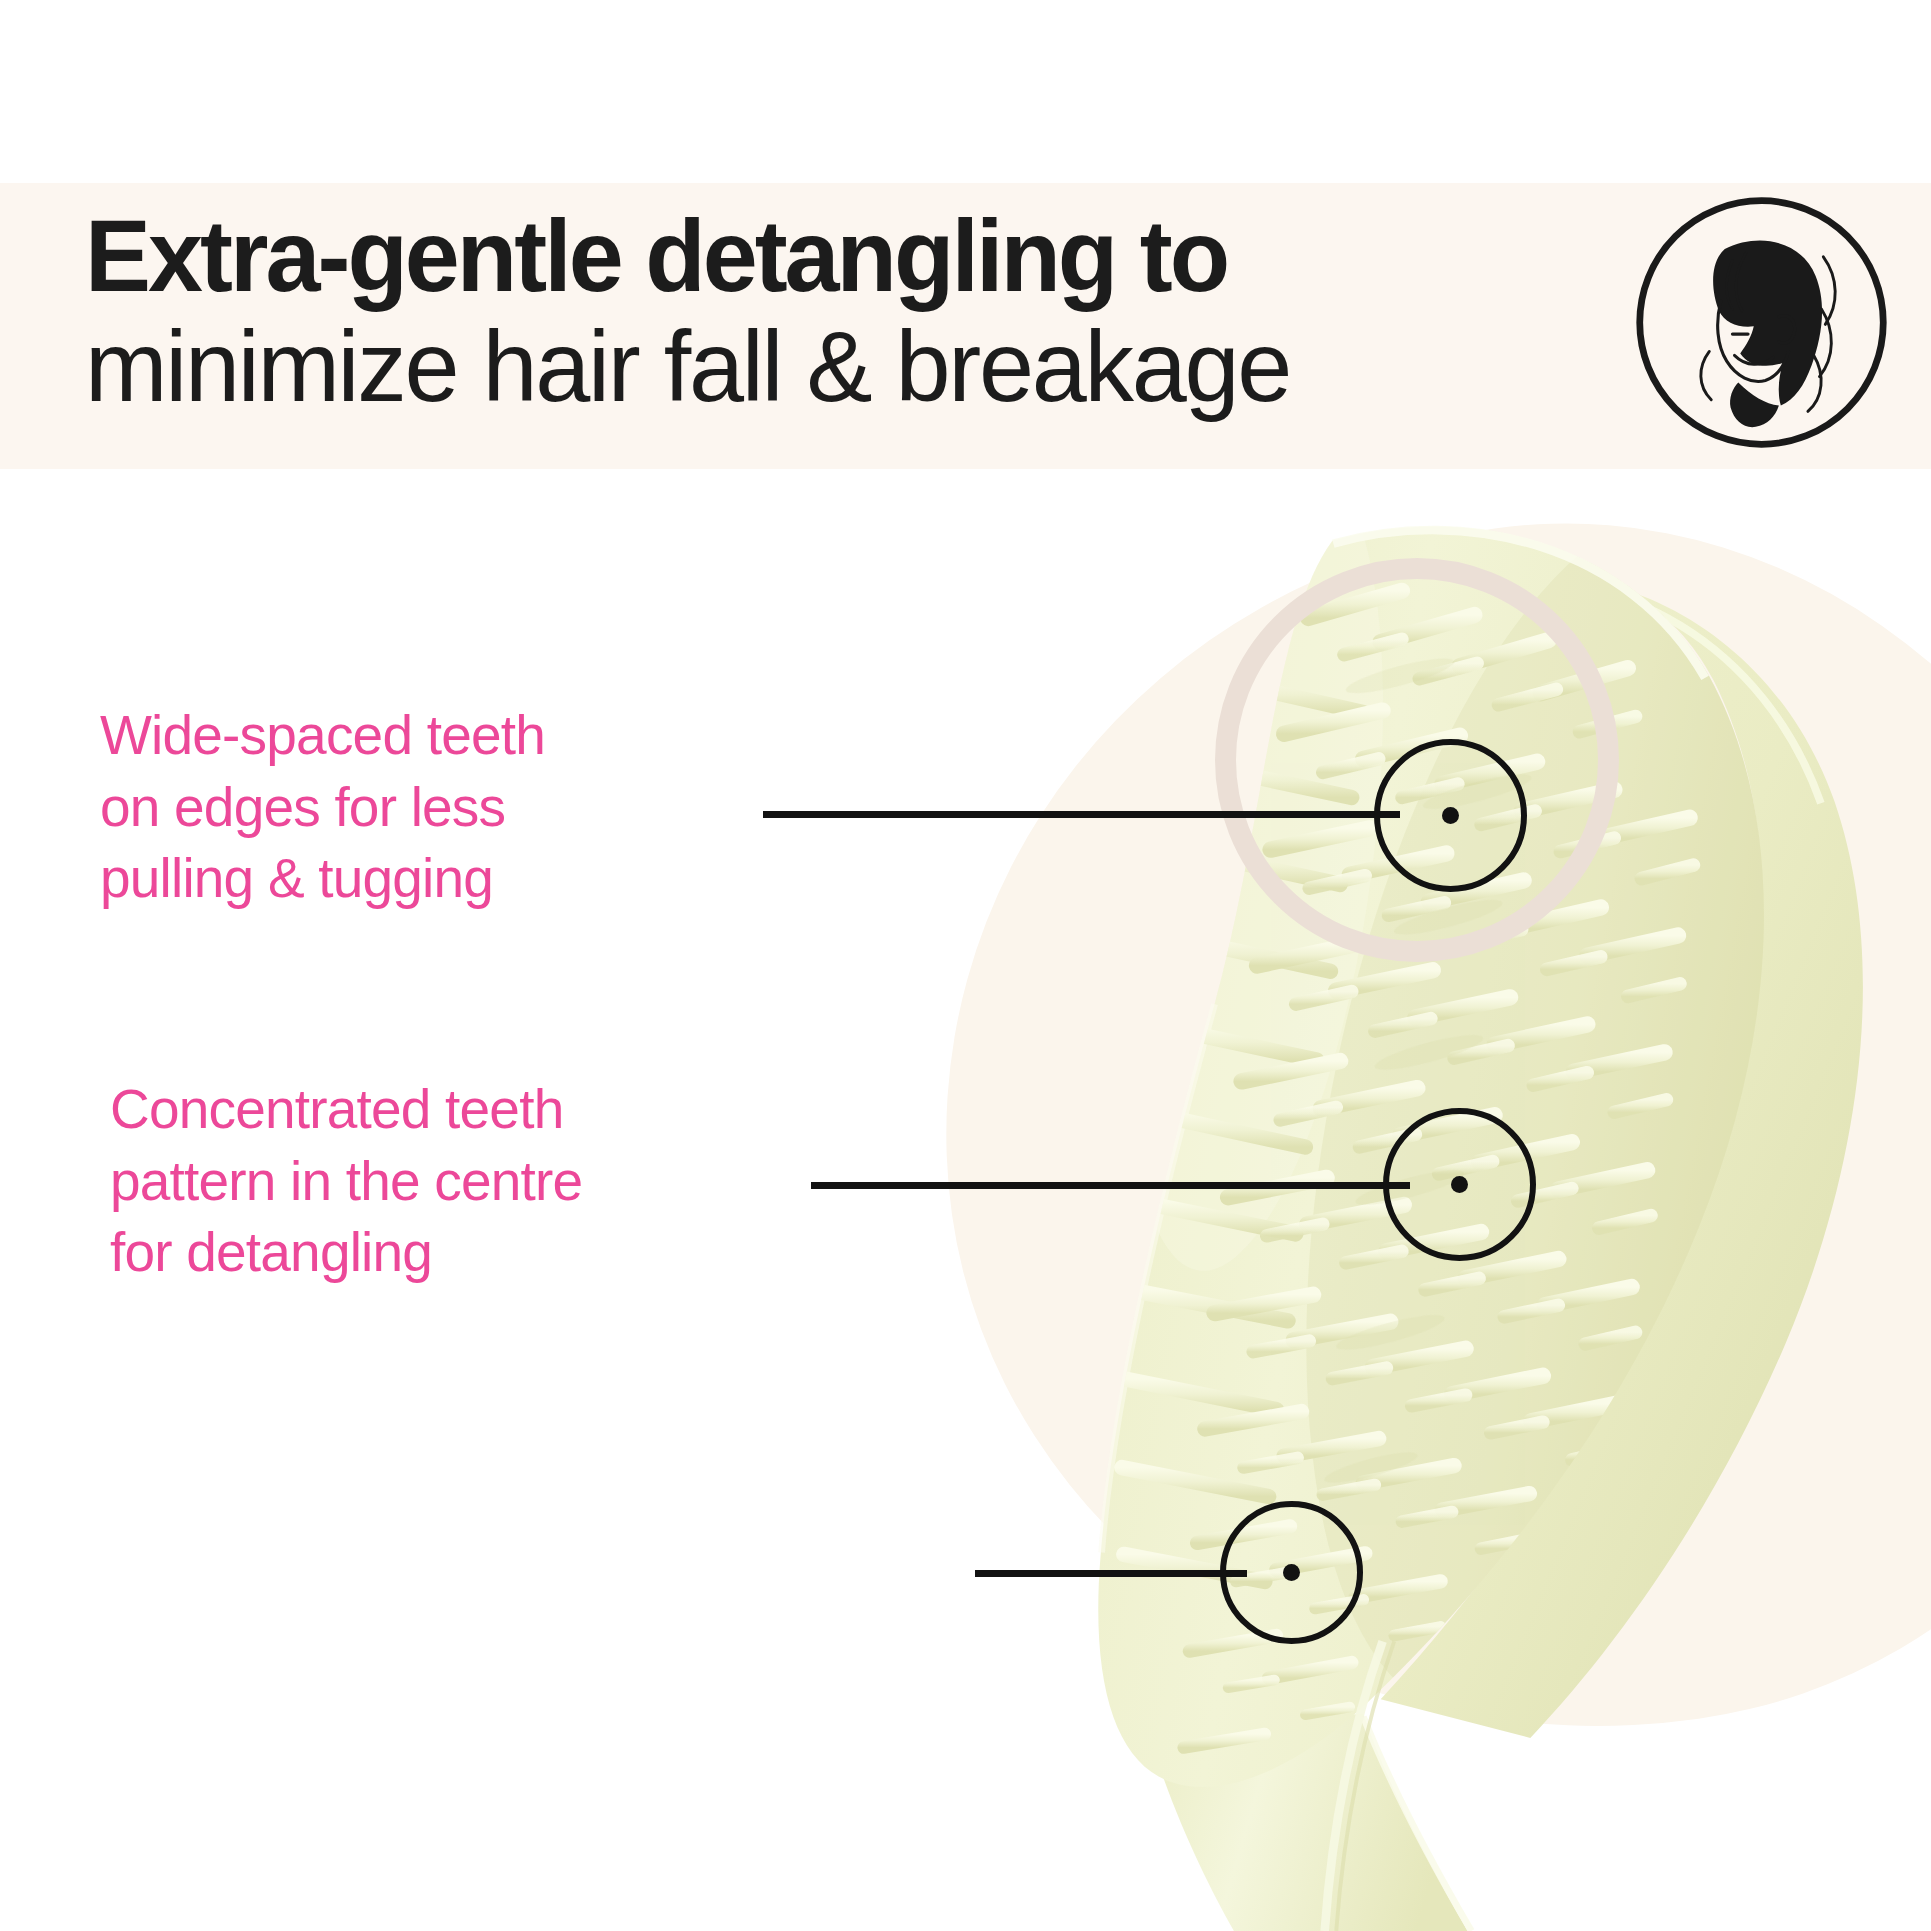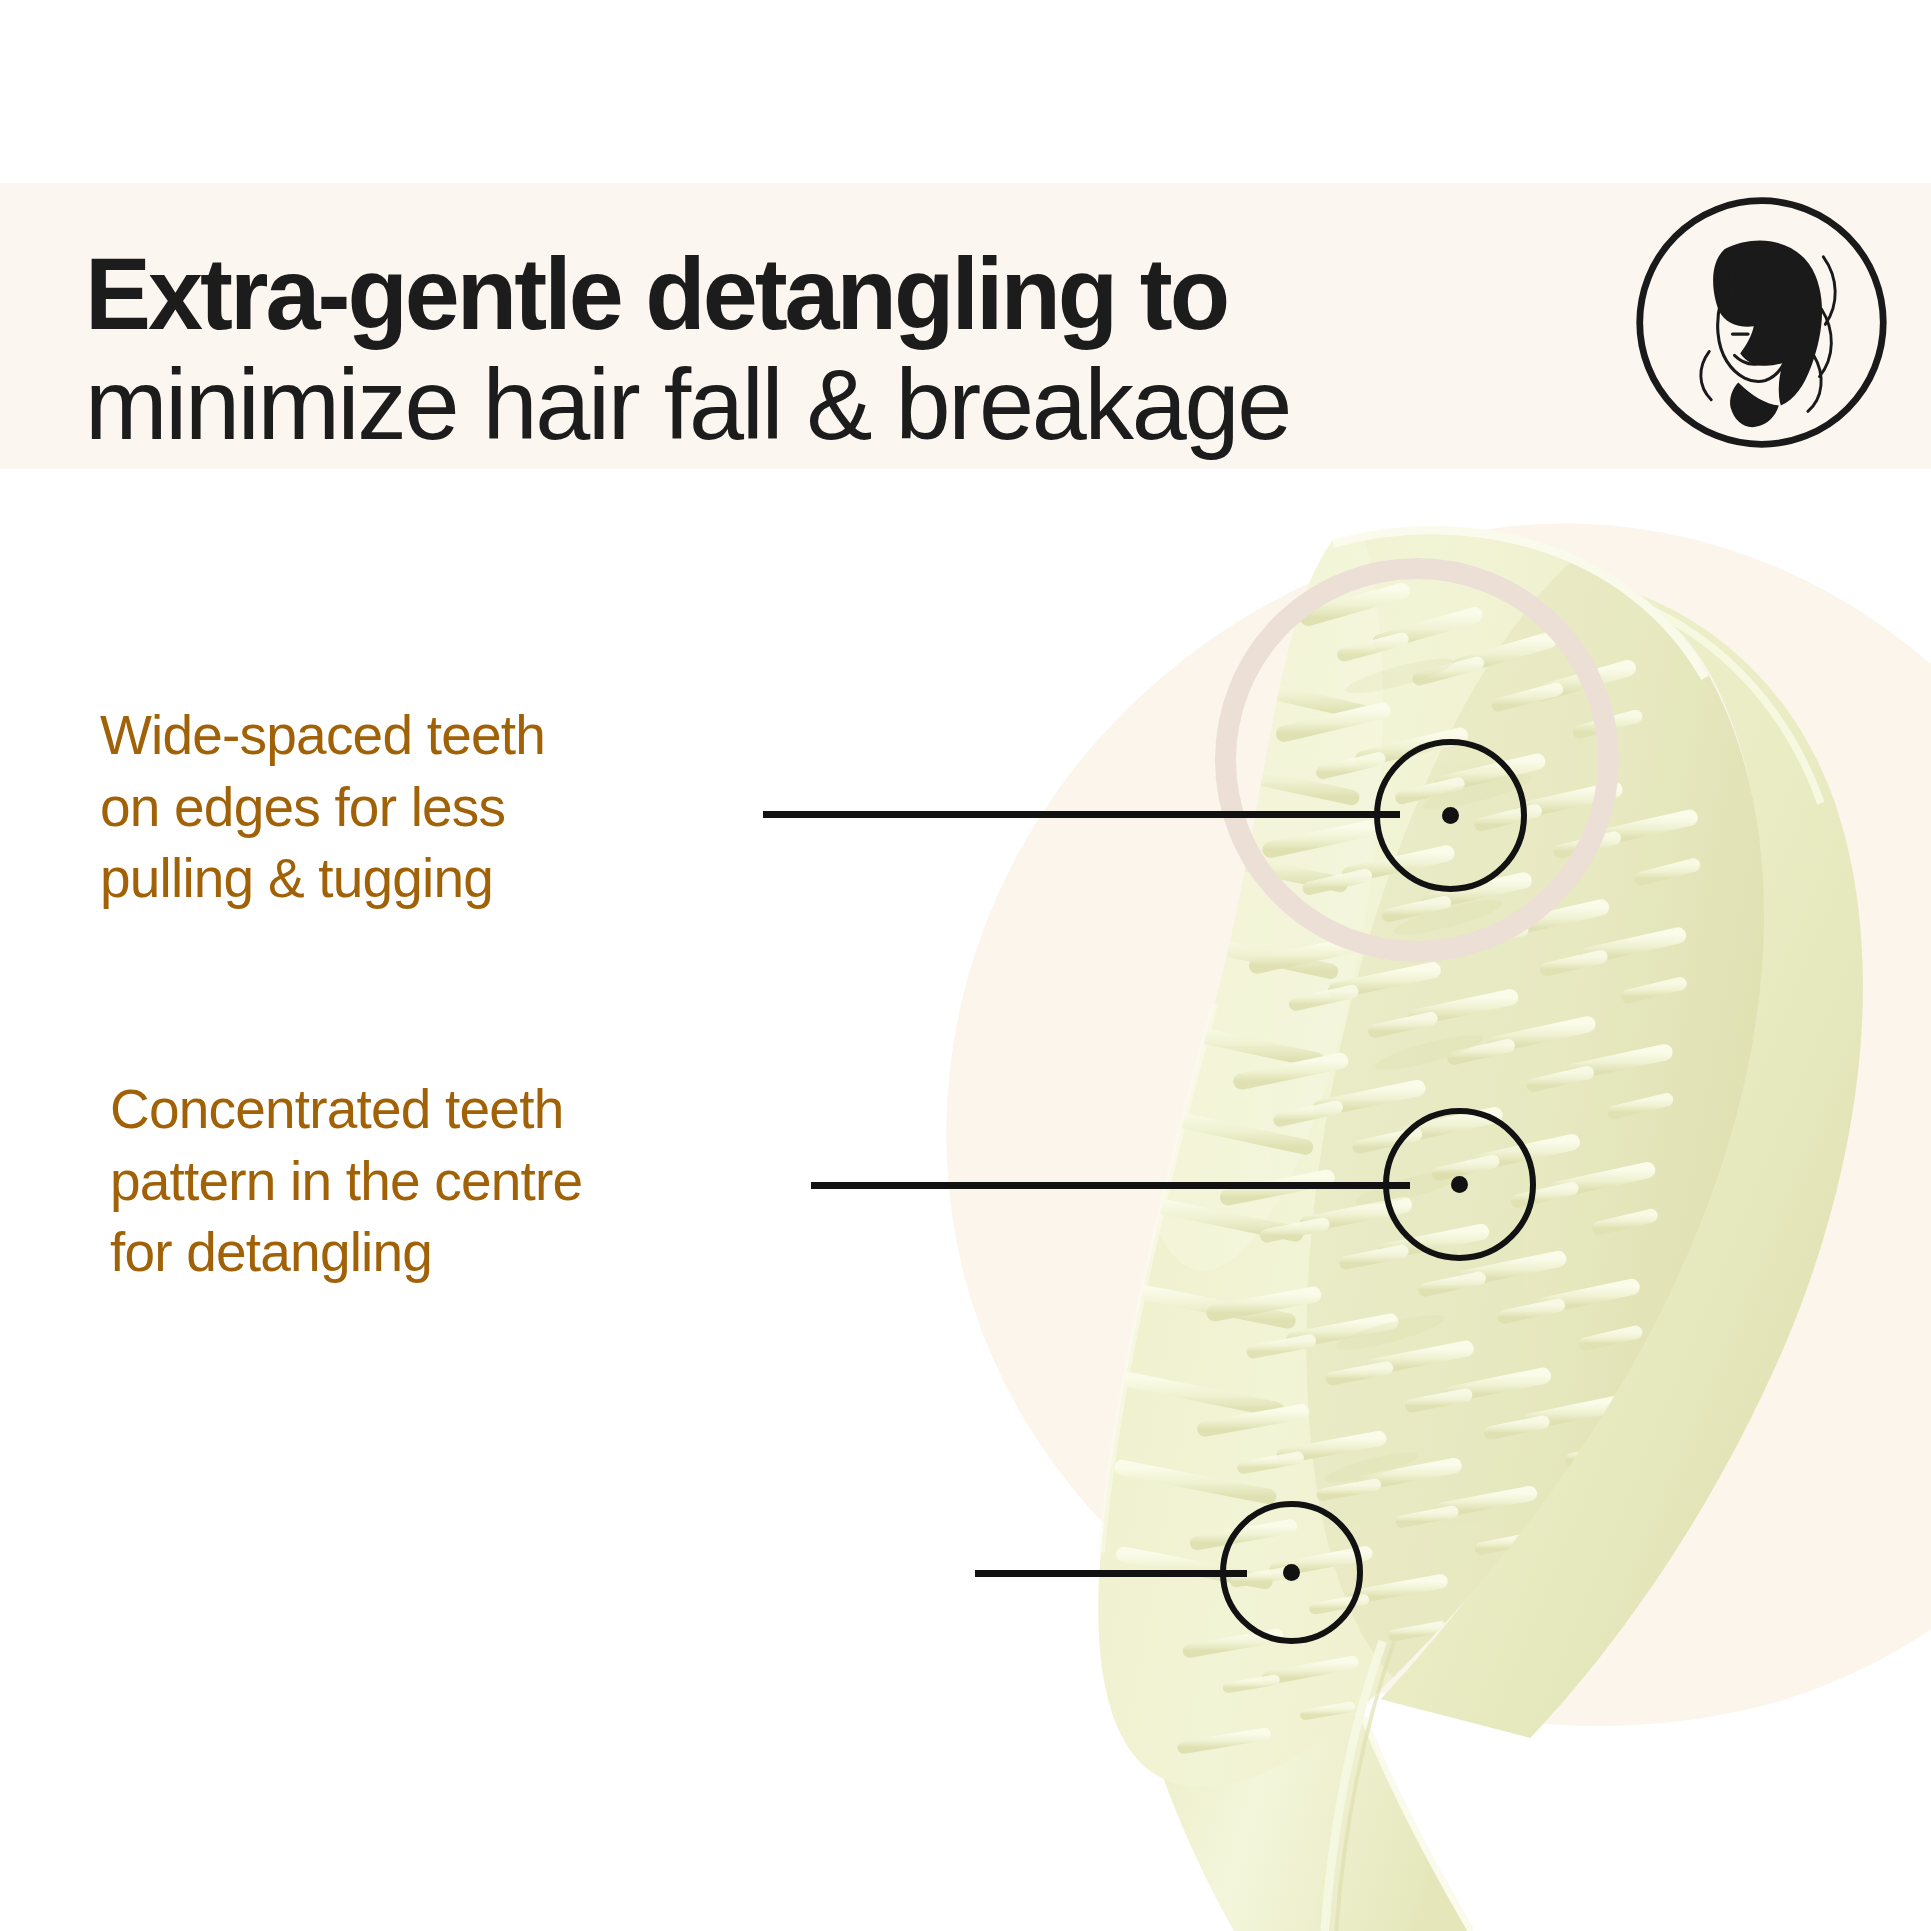--- a/index.html
+++ b/index.html
@@ -27,21 +27,20 @@
   .banner{
     position:absolute;left:0;top:183px;
     width:1931px;height:286px;
     background:#FCF6F0;
     z-index:30;
     display:flex;align-items:center;
   }
   .banner-text{
     position:absolute;left:85px;top:21px;
     width:1506px;
-    margin-top:38px;
   }
   .headline-1{
     font-size:102px;
     font-weight:900;
     letter-spacing:-3.1px;
     color:#1c1c1c;
     line-height:1.02;
     white-space:nowrap;
     font-stretch:condensed;
     transform:scaleX(0.97);
@@ -109,21 +108,21 @@
     z-index:21;
   }
   #leader-1{left:763px;top:811px;width:637px;}
   #leader-2{left:811px;top:1182px;width:599px;}
   #leader-3{left:975px;top:1570px;width:272px;}
 
   
   .feature{
     position:absolute;
     z-index:25;
-    color:#a16207;
+    color:#ec4899;
     font-size:55px;
     font-weight:400;
     line-height:1.30;
     letter-spacing:-0.8px;
     white-space:pre-line;
   }
   #feature-1{left:100px;top:700px;width:676px;}
   #feature-2{left:110px;top:1074px;width:714px;}
   #feature-3{left:100px;top:1460px;width:888px;}
 </style>

